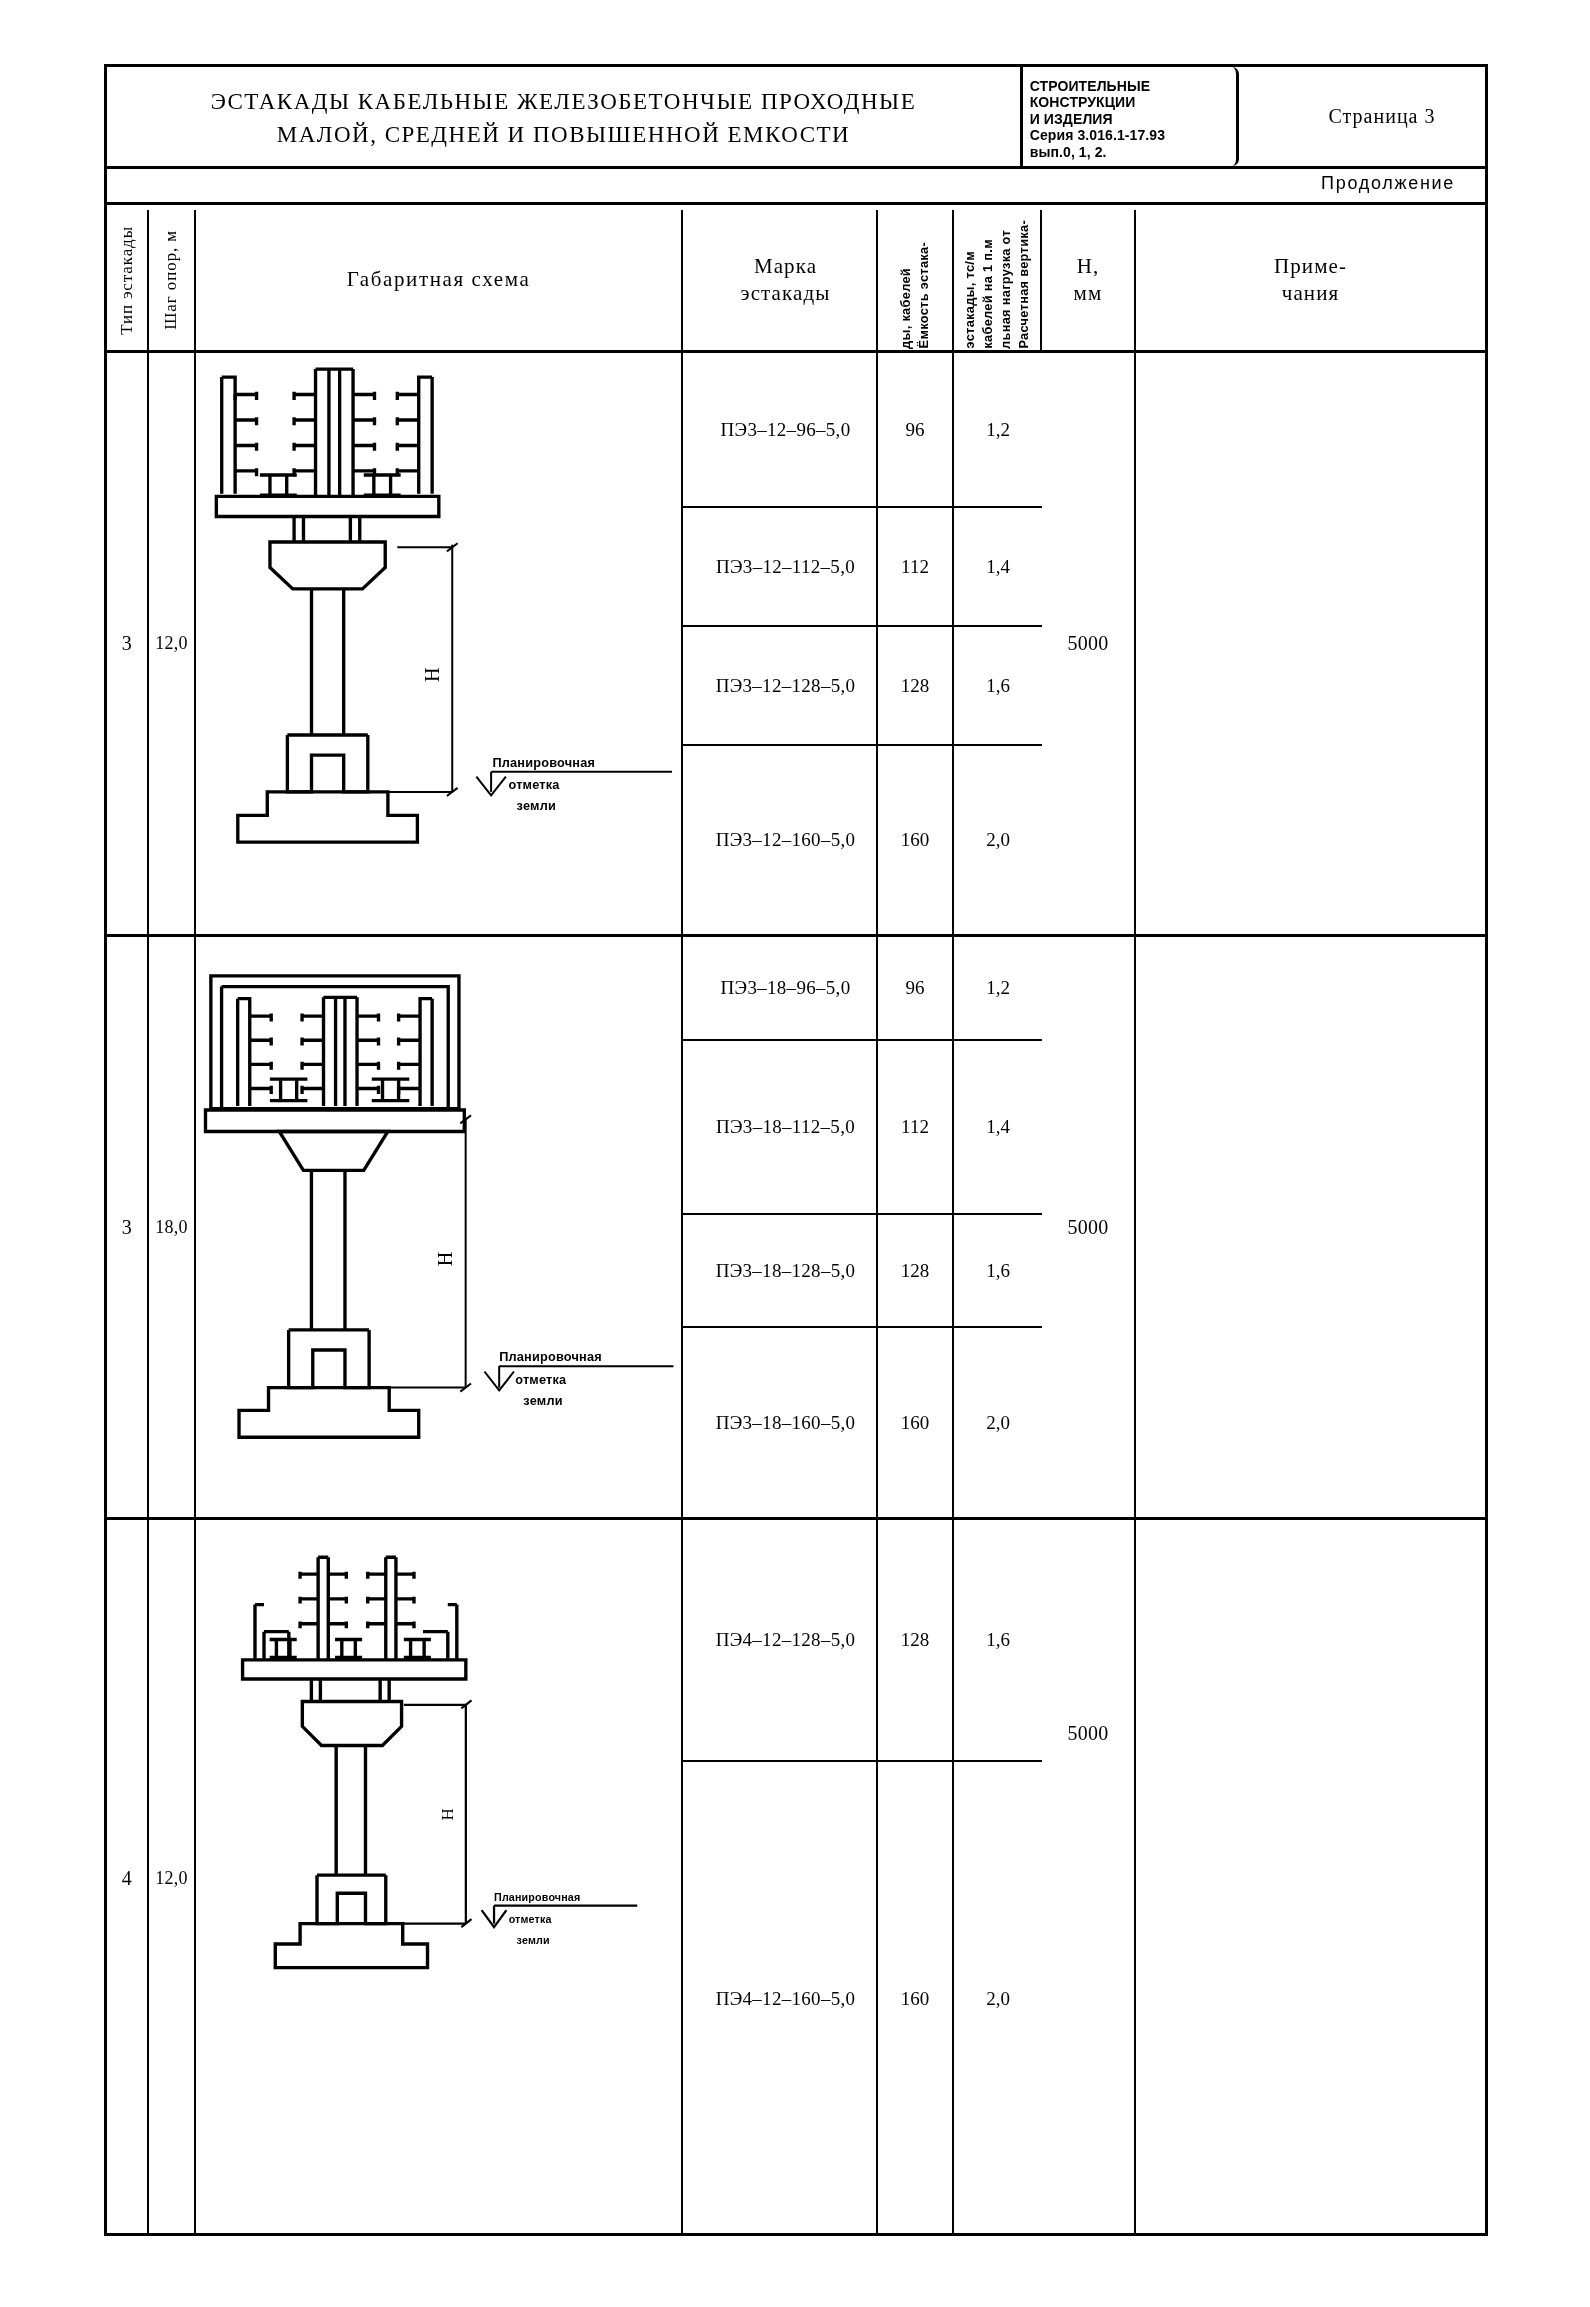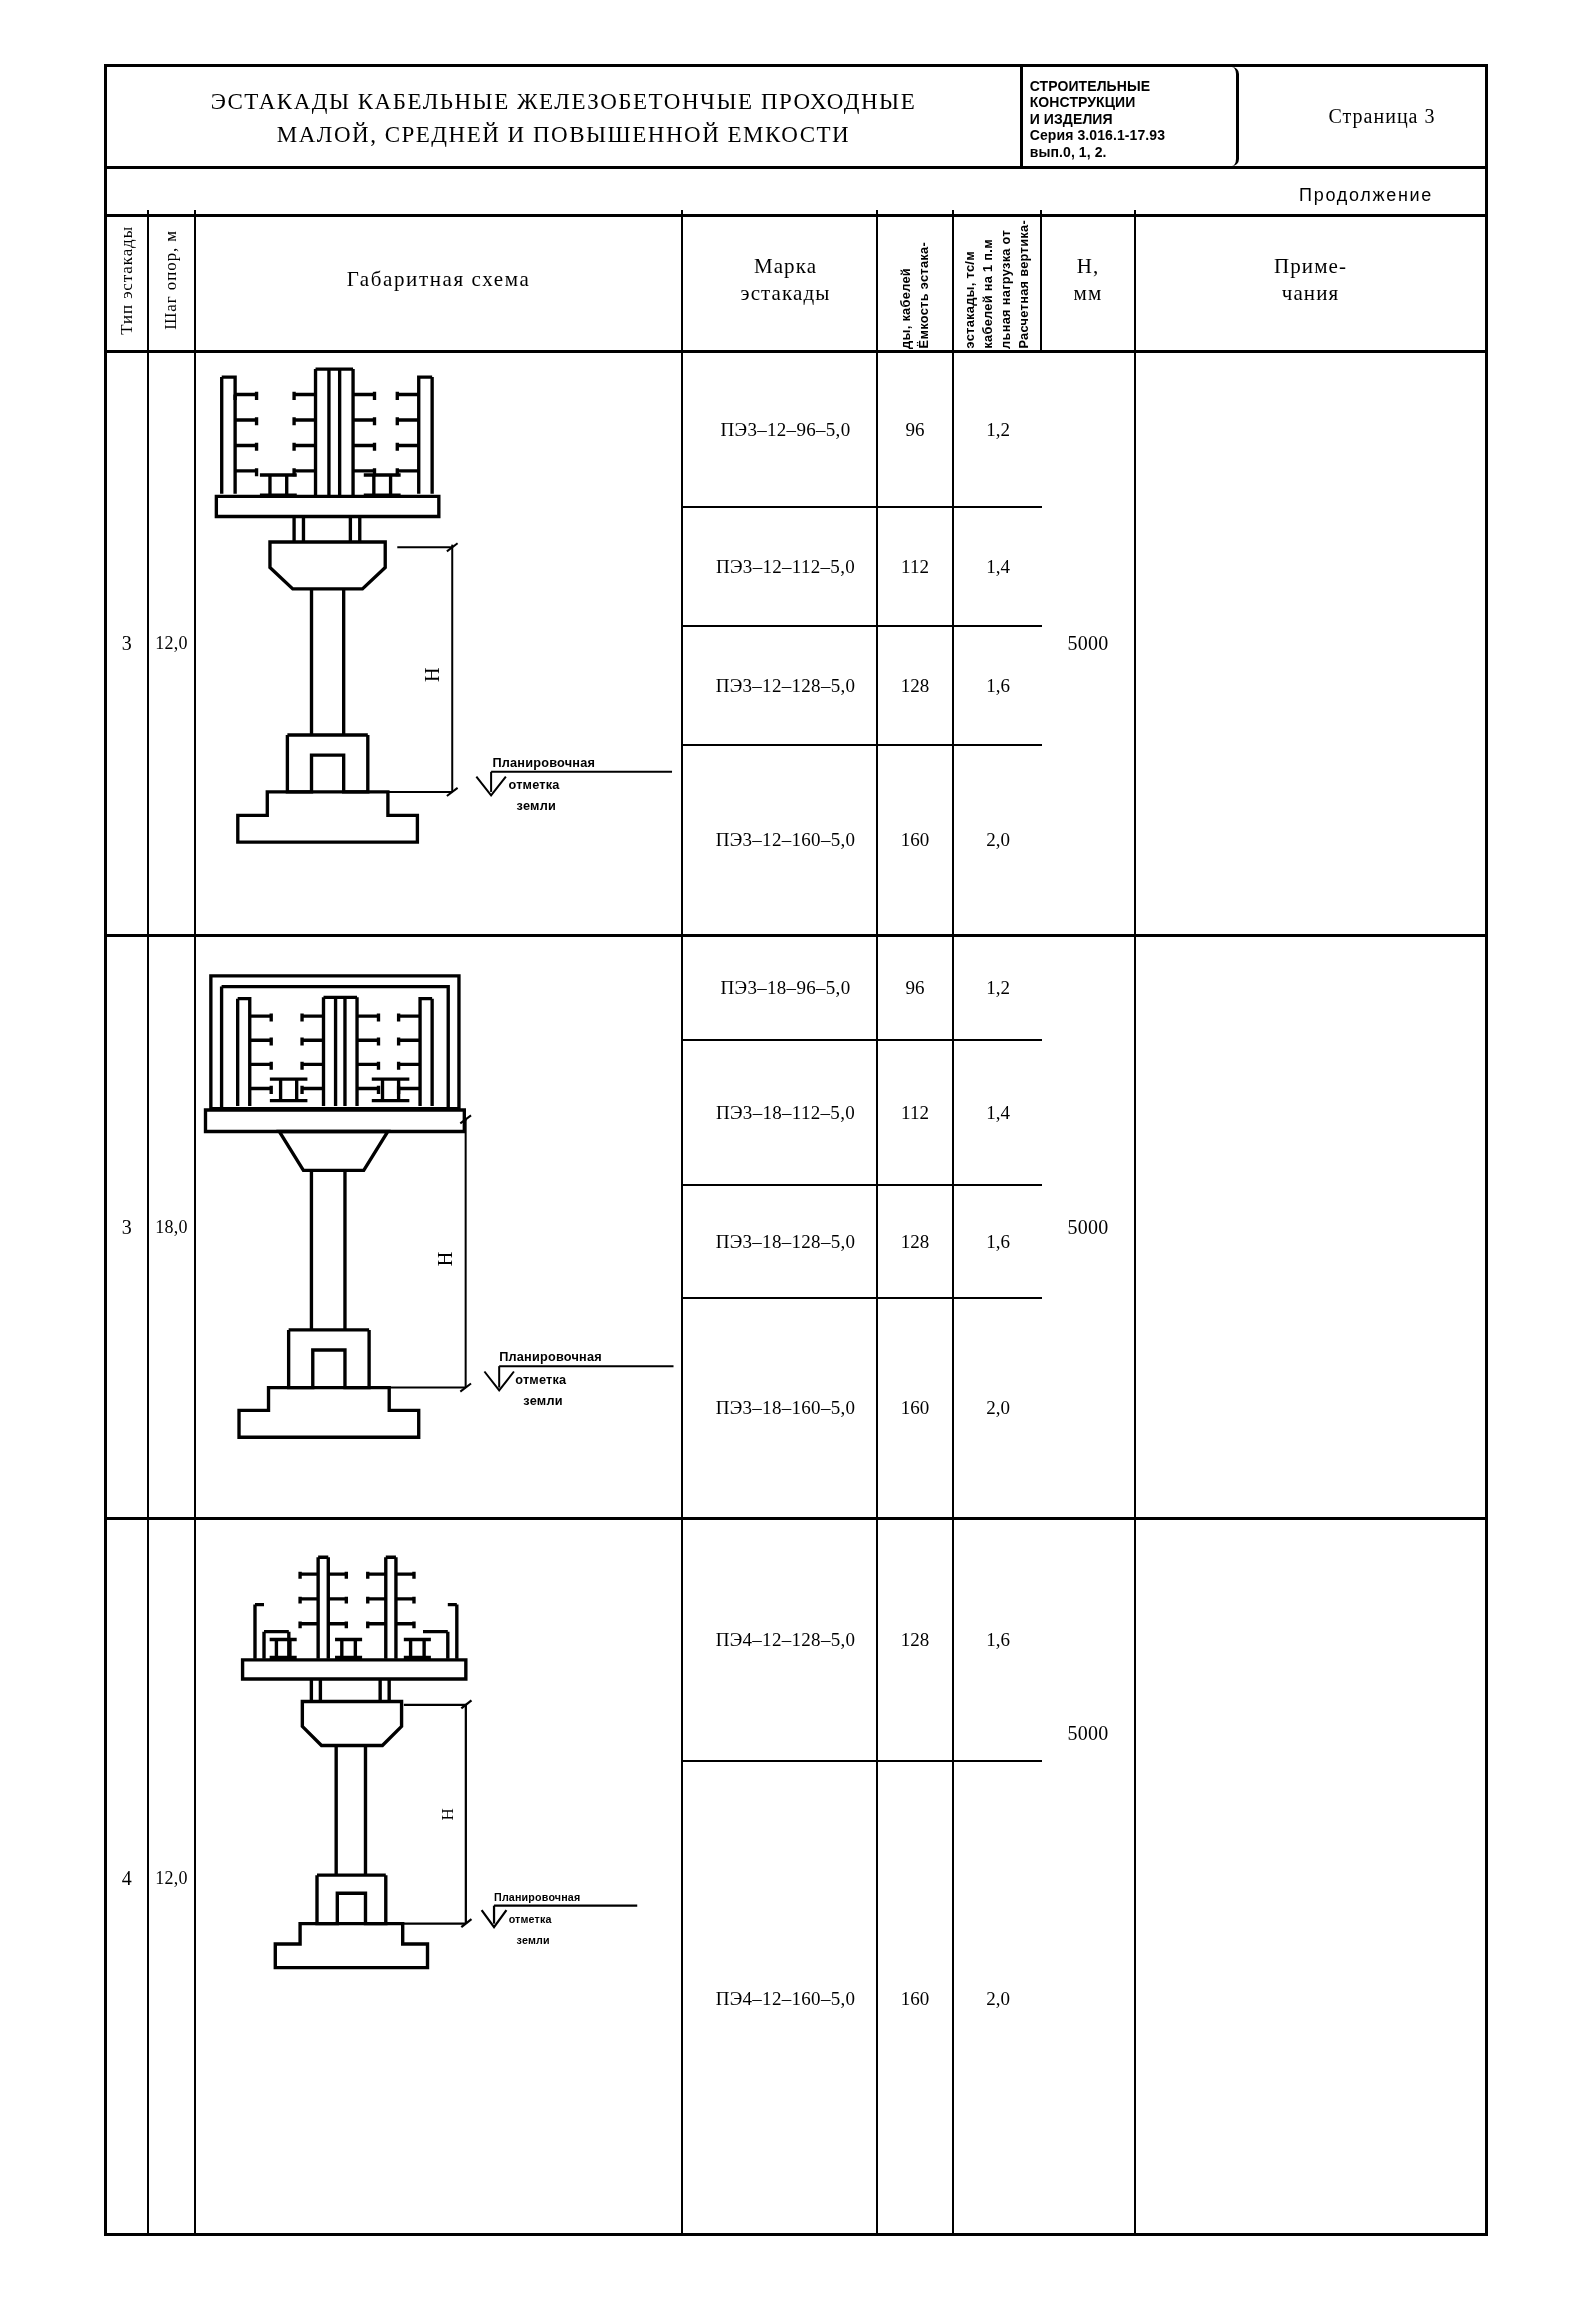--- a/index.html
+++ b/index.html
@@ -92,29 +92,29 @@
     font-size: 20px;
     letter-spacing: 1px;
     white-space: nowrap;
     margin-left: 40px;
   }
 
   
   .contstrip {
     position: absolute;
     left: 0;
-    top: 110px;
+    top: 98px;
     width: 100%;
     height: 40px;
     border-bottom: 3.4px solid #000;
     box-sizing: border-box;
     display: flex;
     align-items: center;
     justify-content: flex-end;
-    padding-right: 52px;
+    padding-right: 30px;
   }
   .contstrip span {
     font-family: "Liberation Sans", sans-serif;
     font-size: 18px;
     letter-spacing: 1.7px;
     font-weight: 400;
   }
 
   
   .maintable {
@@ -558,21 +558,21 @@
               <div class="cell c-mark">
                   <span class="markval">ПЭ3–18–96–5,0</span>
                 </div>
               <div class="cell c-cap">
                   <span class="numval">96</span>
                 </div>
               <div class="cell c-load">
                   <span class="numval">1,2</span>
                 </div>
             </div>
-            <div class="subrow" style="height:145px;">
+            <div class="subrow" style="height:174px;">
               <div class="cell c-mark">
                   <span class="markval">ПЭ3–18–112–5,0</span>
                 </div>
               <div class="cell c-cap">
                   <span class="numval">112</span>
                 </div>
               <div class="cell c-load">
                   <span class="numval">1,4</span>
                 </div>
             </div>

